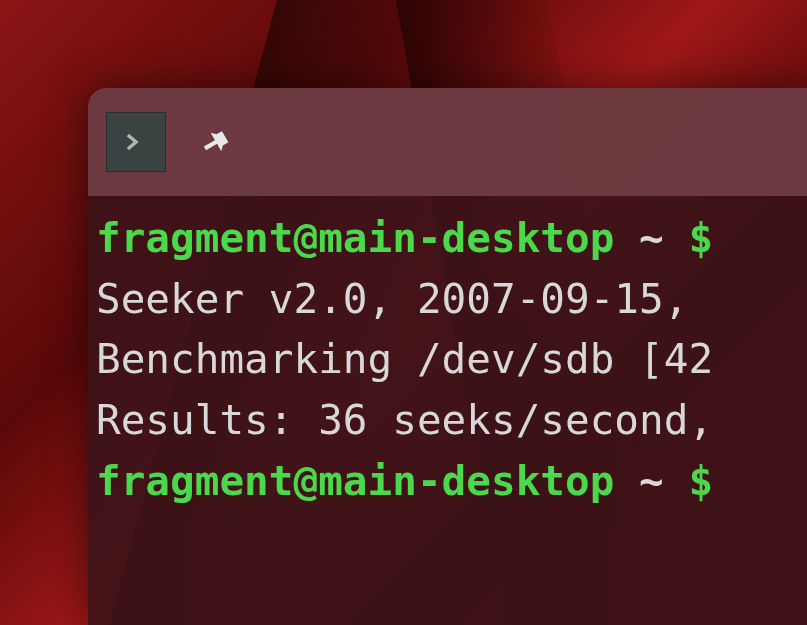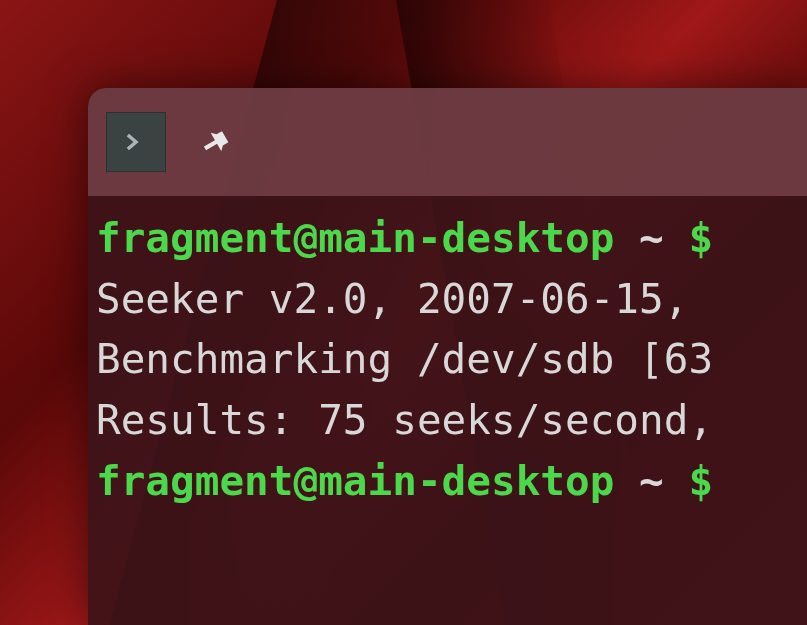--- a/index.html
+++ b/index.html
@@ -100,17 +100,17 @@
         <path d="M5 6 L12 12 L5 18"></path>
       </svg>
     </div>
     <div class="pin-button">
       <svg viewBox="0 0 24 24" fill="#e8e8e8">
         <path d="M14 4 L20 10 L17 13 L17 17 L13 13 L7 19 L5 17 L11 11 L7 7 L11 7 Z" transform="rotate(15 12 12)"></path>
       </svg>
     </div>
   </div>
   <div class="terminal-content"><span class="prompt-user">fragment@main-desktop</span> <span class="prompt-path">~</span> <span class="prompt-dollar">$</span>
-<span class="output">Seeker v2.0, 2007-06-15,</span>
-<span class="output">Benchmarking /dev/sdb [63</span>
-<span class="output">Results: 75 seeks/second,</span>
+<span class="output">Seeker v2.0, 2007-09-15,</span>
+<span class="output">Benchmarking /dev/sdb [42</span>
+<span class="output">Results: 36 seeks/second,</span>
 <span class="prompt-user">fragment@main-desktop</span> <span class="prompt-path">~</span> <span class="prompt-dollar">$</span></div>
 </div>
 
 </body></html>

